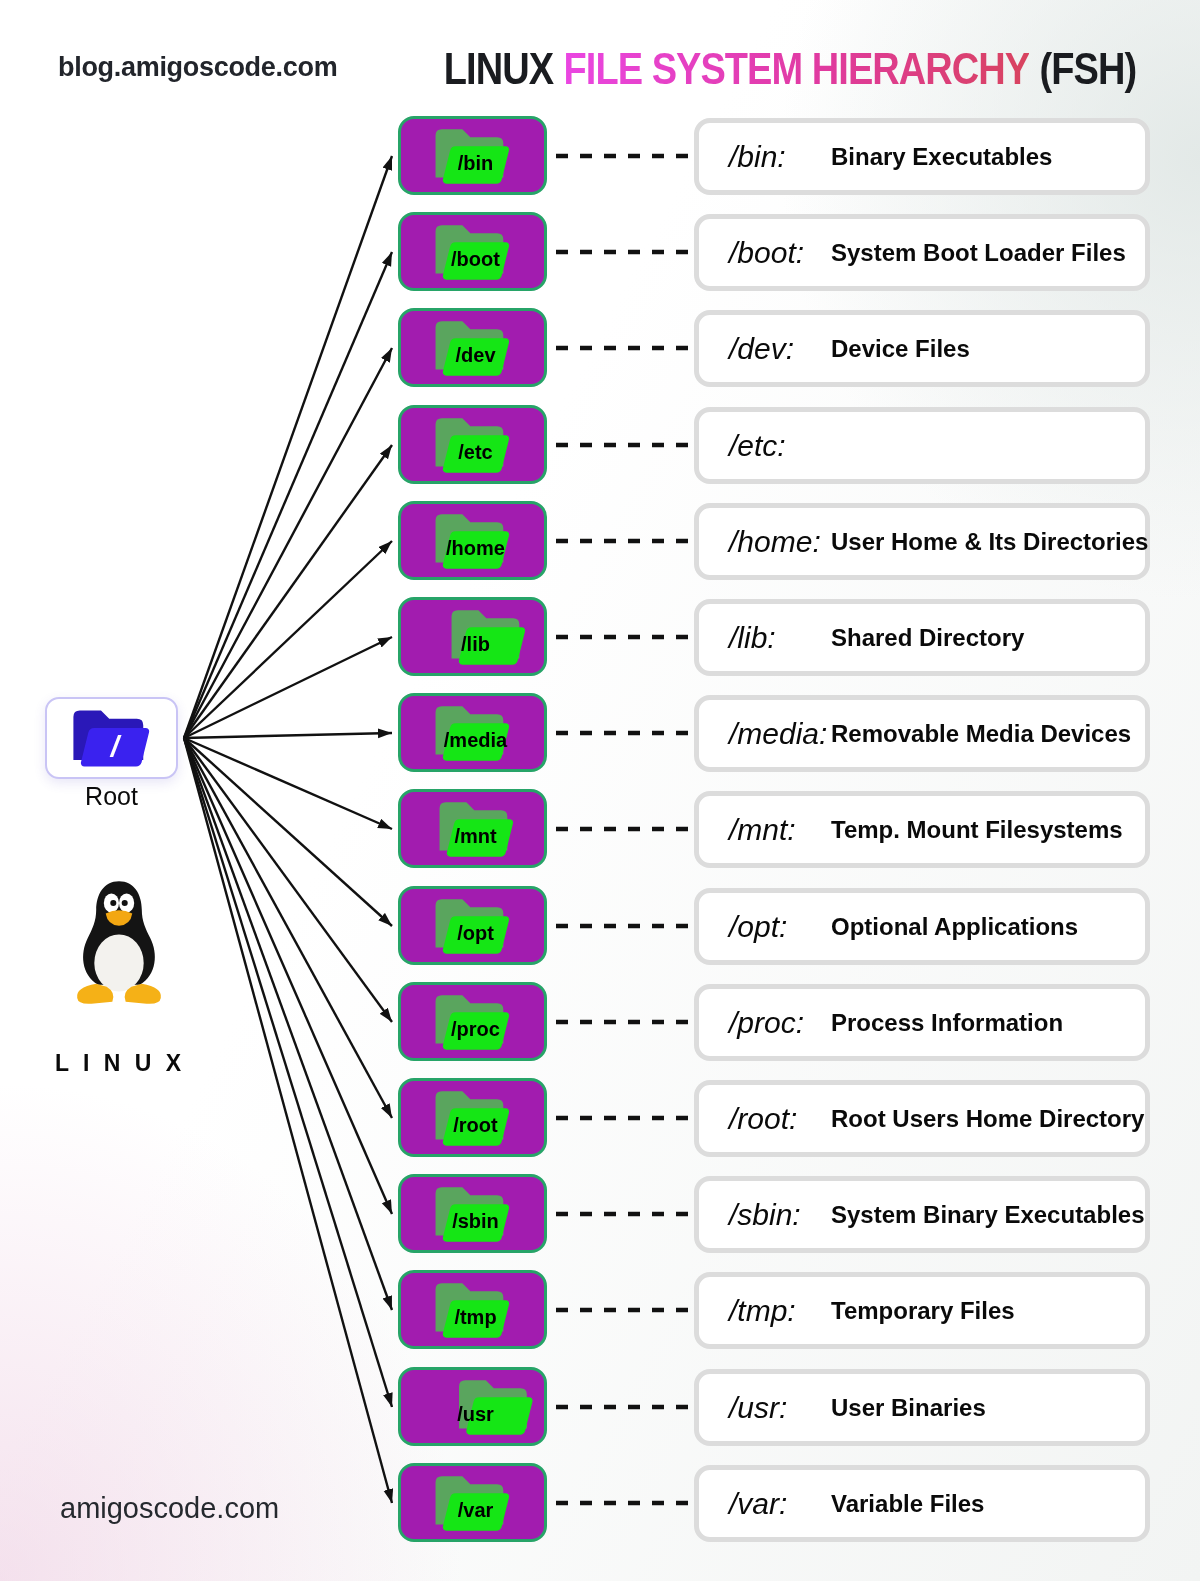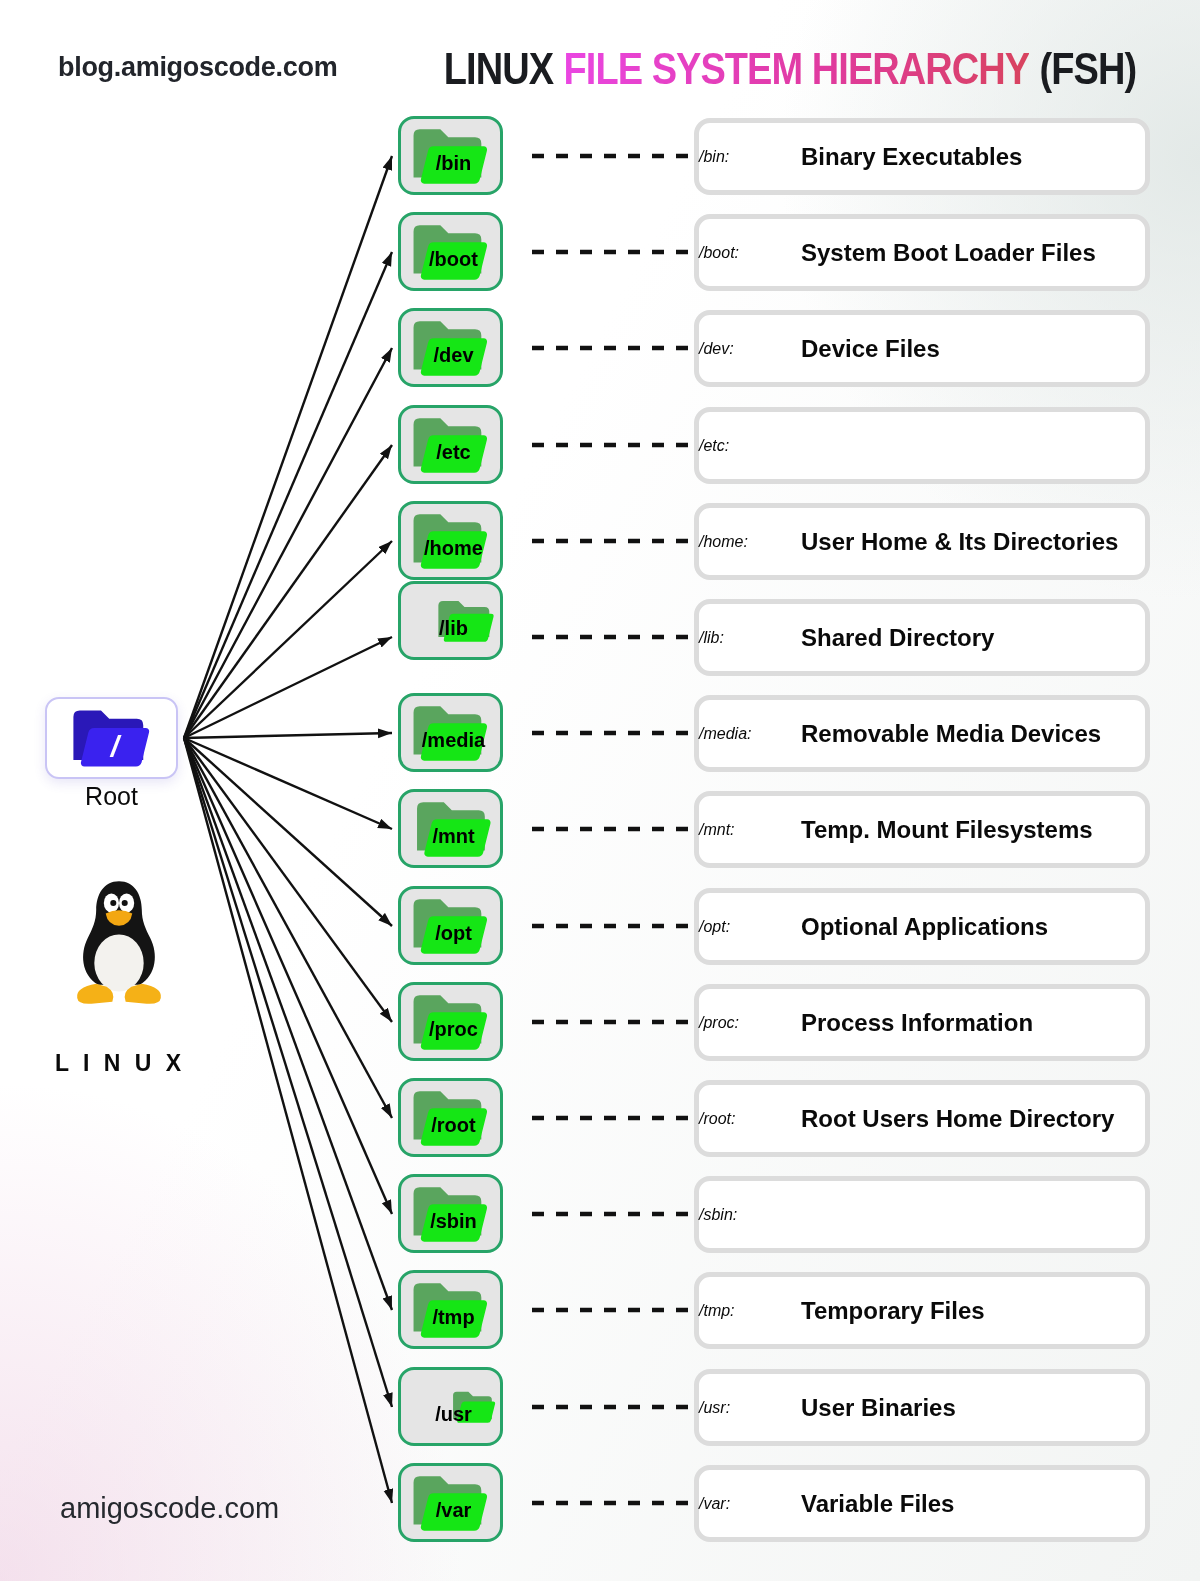--- a/index.html
+++ b/index.html
@@ -57,43 +57,43 @@
     position:absolute; left:30px; top:1050px; width:180px; text-align:center;
     font-size:23px; font-weight:bold; letter-spacing:4px; color:#0a0a0a; white-space:nowrap;
   }
   .footer {
     position:absolute; left:60px; top:1492px;
     font-size:29px; color:#25292e;
   }
 
   
   .folder-node {
-    position:absolute; left:398px; width:105px; height:79px;
-    background:#e5e5e5; border:3.5px solid var(--folder-border,#27a468); border-radius:16px;
+    position:absolute; left:398px; width:149px; height:79px;
+    background:#a21caf; border:3.5px solid var(--folder-border,#27a468); border-radius:16px;
     display:flex; align-items:center; justify-content:center;
   }
   .folder-node svg { width:98px; height:66px; }
   .fback { fill:var(--folder-back,#5aa55e); }
   .fflap { fill:var(--folder-flap,#15e615); }
   .rback { fill:var(--root-folder-back,#2a18b8); }
   .rflap { fill:var(--root-folder-flap,#3a22ef); }
   .folder-label {
     position:absolute; left:6px; right:0; top:33px; text-align:center;
     font-size:20px; font-weight:bold; color:#000;
   }
 
   
   .desc-box {
     position:absolute; left:694px; width:456px; height:77px;
     background:#fff; border:5px solid var(--desc-border,#dcdcdc); border-radius:16px;
     display:flex; align-items:center;
   }
   .desc-path {
-    flex:0 0 auto; width:102px; margin-left:0;
-    font-style:italic; font-size:16px; color:#0a0a0a; white-space:nowrap;
+    flex:0 0 auto; width:102px; margin-left:30px;
+    font-style:italic; font-size:30px; color:#0a0a0a; white-space:nowrap;
   }
   .desc-text { font-weight:bold; font-size:24px; color:#0a0a0a; white-space:nowrap; }
 </style>
 </head>
 <body>
 
 <div class="site">blog.amigoscode.com</div>
 <h1 class="title"><span>LINUX</span><span class="grad">FILE SYSTEM HIERARCHY</span><span>(FSH)</span></h1>
 
 <svg id="connectors" width="1200" height="1581">
@@ -212,21 +212,21 @@
       <path class="fback" d="M8 14 q0-7 7-7 h23 l9 9 h30 q7 0 7 7 v38 h-76 z"></path>
       <rect class="fflap" x="32" y="26" width="66" height="42" rx="5" transform="skewX(-14)"></rect>
     </svg>
     <span class="folder-label">/home</span>
   </div>
   <div class="desc-box" style="top: 503px;">
     <span class="desc-path">/home:</span>
     <span class="desc-text">User Home &amp; Its Directories</span>
   </div>
 
-  <div class="folder-node" style="top: 581px; padding-left: 32px;">
+  <div class="folder-node" style="top: 597px; padding-left: 32px;">
     <svg viewBox="0 0 100 74">
       <path class="fback" d="M8 14 q0-7 7-7 h23 l9 9 h30 q7 0 7 7 v38 h-76 z"></path>
       <rect class="fflap" x="32" y="26" width="66" height="42" rx="5" transform="skewX(-14)"></rect>
     </svg>
     <span class="folder-label">/lib</span>
   </div>
   <div class="desc-box" style="top: 599px;">
     <span class="desc-path">/lib:</span>
     <span class="desc-text">Shared Directory</span>
   </div>
@@ -293,20 +293,21 @@
 
   <div class="folder-node" style="top: 1174px;">
     <svg viewBox="0 0 100 74">
       <path class="fback" d="M8 14 q0-7 7-7 h23 l9 9 h30 q7 0 7 7 v38 h-76 z"></path>
       <rect class="fflap" x="32" y="26" width="66" height="42" rx="5" transform="skewX(-14)"></rect>
     </svg>
     <span class="folder-label">/sbin</span>
   </div>
   <div class="desc-box" style="top: 1176px;">
     <span class="desc-path">/sbin:</span>
+    <span class="desc-text">System Binary Executables</span>
   </div>
 
   <div class="folder-node" style="top: 1270px;">
     <svg viewBox="0 0 100 74">
       <path class="fback" d="M8 14 q0-7 7-7 h23 l9 9 h30 q7 0 7 7 v38 h-76 z"></path>
       <rect class="fflap" x="32" y="26" width="66" height="42" rx="5" transform="skewX(-14)"></rect>
     </svg>
     <span class="folder-label">/tmp</span>
   </div>
   <div class="desc-box" style="top: 1272px;">

